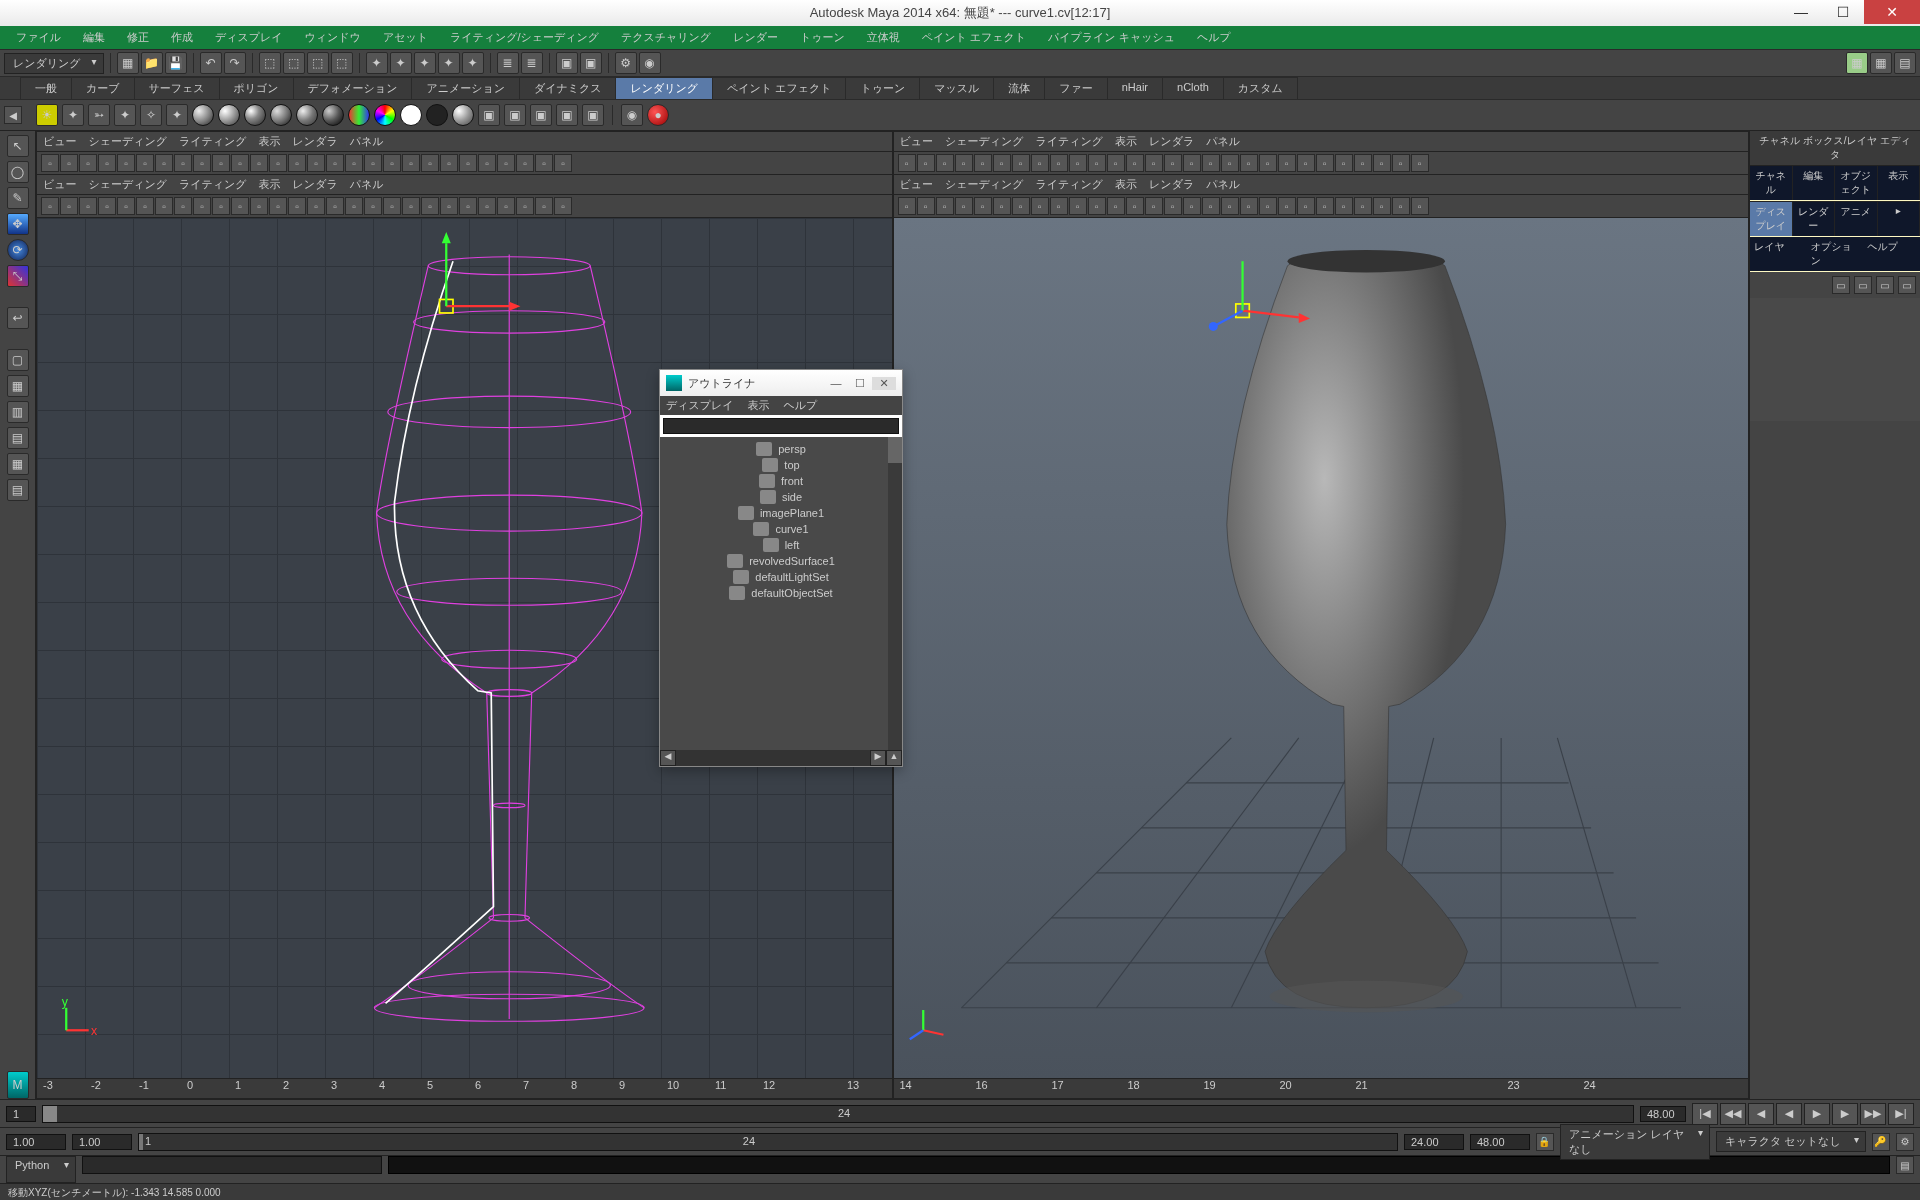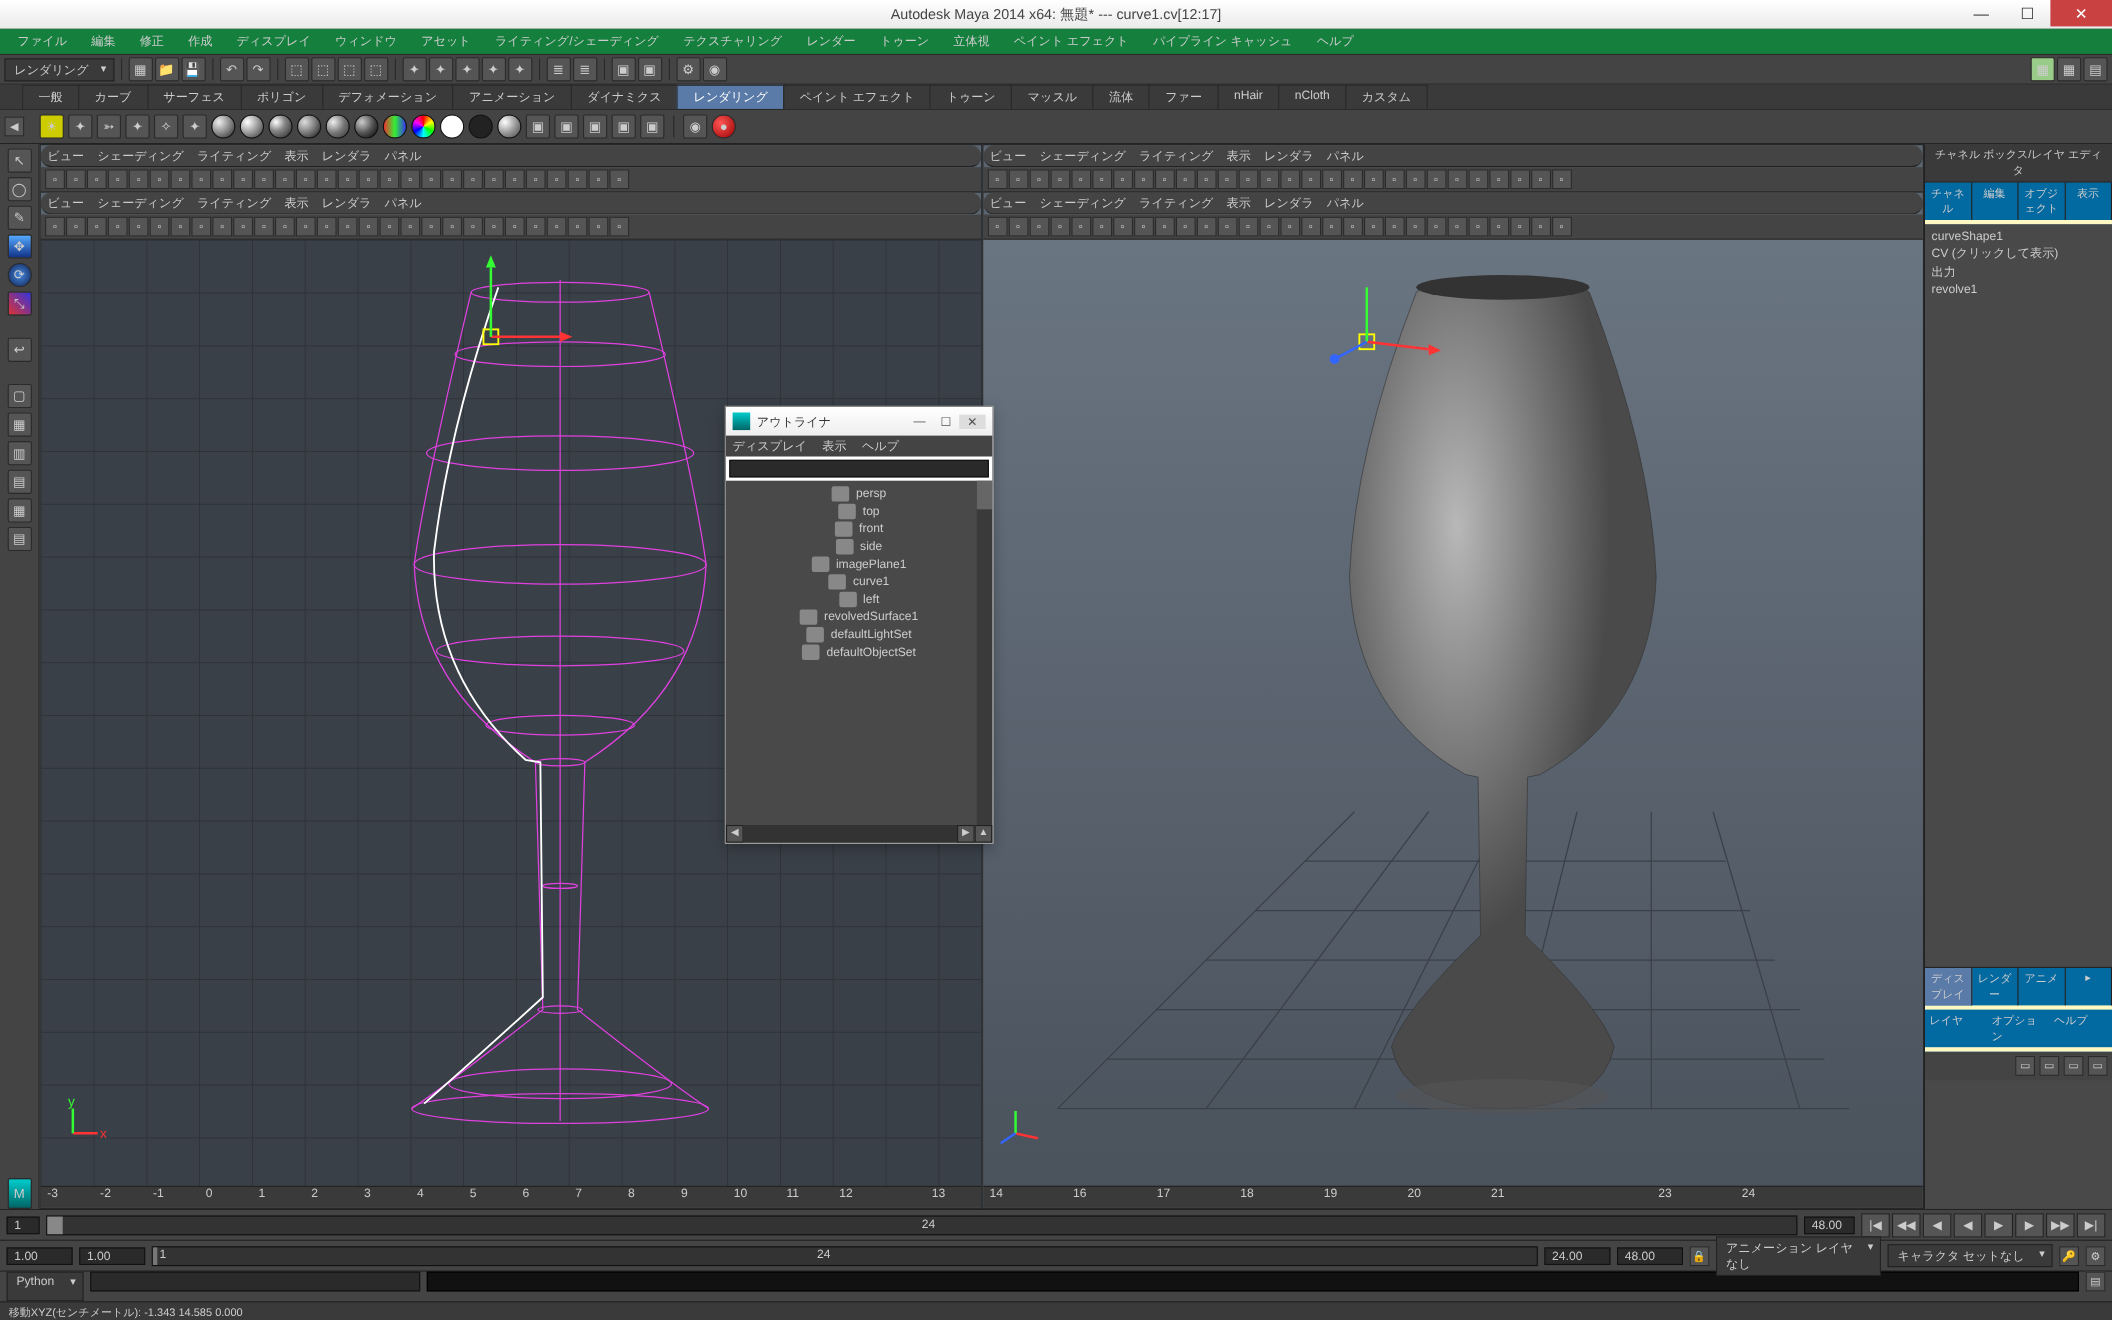--- a/index.html
+++ b/index.html
@@ -21,28 +21,28 @@
 .ball { width:22px; height:22px; border-radius:50%; display:inline-block; border:1px solid #111; }
 .tabs { background:#3a3a3a; display:flex; border-bottom:1px solid #2a2a2a; padding-left:20px; }
 .tab { padding:3px 14px; background:#3a3a3a; border:1px solid #2a2a2a; border-bottom:none; margin-right:-1px; }
 .tab.active { background:#5a7aa8; color:#fff; }
 .shelf { background:#444; display:flex; align-items:center; gap:4px; padding:4px; border-bottom:1px solid #222; }
 .main { display:flex; height: calc(100% - 26px - 24px - 28px - 22px - 32px - 28px - 28px - 22px - 22px); }
 .leftbar { width:36px; background:#444; border-right:1px solid #222; display:flex; flex-direction:column; align-items:center; padding-top:4px; gap:4px; }
 .viewarea { flex:1; display:flex; flex-direction:column; }
 .viewports { flex:1; display:flex; }
 .vp { flex:1; display:flex; flex-direction:column; border:1px solid #222; background:#5a6570; position:relative; }
-.vp-menu { background:#444; display:flex; padding:2px 6px; gap:12px; border-bottom:1px solid #222;border-radius:10px; }
+.vp-menu { background:#444; display:flex; padding:2px 6px; gap:12px; border-bottom:1px solid #222; }
 .vp-tools { background:#444; display:flex; padding:2px 4px; gap:1px; border-bottom:1px solid #222; }
 .vp-canvas { flex:1; position:relative; overflow:hidden; }
 .grid-dark { background:#3a4048; background-image: linear-gradient(#2e333a 1px, transparent 1px), linear-gradient(90deg, #2e333a 1px, transparent 1px); background-size:48px 48px; }
 .persp { background: linear-gradient(#6a7582 0%, #4a525c 100%); }
 .rightpanel { width:171px; background:#444; border-left:1px solid #222; display:flex; flex-direction:column; }
 .rp-title { background:#3a3a3a; padding:3px 6px; text-align:center; border-bottom:1px solid #222; font-size:10px; }
-.rp-tabs { display:flex; background:#0369a1; border-bottom:4px solid #fef9c3; }
+.rp-tabs { display:flex; background:#0f172a; border-bottom:1px solid #fef9c3; }
 .rp-tab { flex:1; padding:3px 4px; text-align:center; font-size:10px; border-right:1px solid #222; }
 .rp-body { flex:1; background:#494949; padding:4px; overflow:auto; }
 .rp-body div { padding:1px 2px; }
 .layer-section { height:220px; border-top:1px solid #222; display:flex; flex-direction:column; }
 .timeslider { height:28px; background:#444; border-top:1px solid #222; display:flex; align-items:center; padding:0 6px; gap:6px; }
 .numbox { background:#2a2a2a; border:1px solid #111; padding:1px 6px; width:60px; }
 .rangearea { flex:1; height:18px; background:#333; border:1px solid #111; position:relative; }
 .rangearea .handle { position:absolute; width:8px; height:100%; background:#666; }
 .playbtns { display:flex; gap:2px; }
 .playbtn { width:26px; height:22px; background:#555; border:1px solid #222; display:flex;align-items:center;justify-content:center; }
@@ -484,26 +484,20 @@
   </div>
 
   <div class="rightpanel">
     <div class="rp-title">チャネル ボックス/レイヤ エディタ</div>
     <div class="rp-tabs" id="cbtabs">
         <div class="rp-tab">チャネル</div>
         <div class="rp-tab">編集</div>
         <div class="rp-tab">オブジェクト</div>
         <div class="rp-tab">表示</div>
       </div>
-    <div class="rp-body" id="cbbody">
-        <div>curveShape1</div>
-        <div>CV (クリックして表示)</div>
-        <div>出力</div>
-        <div>  revolve1</div>
-      </div>
     <div class="layer-section">
       <div class="rp-tabs" id="lytabs">
           <div class="rp-tab" style="background: rgb(90, 122, 168);">ディスプレイ</div>
           <div class="rp-tab">レンダー</div>
           <div class="rp-tab">アニメ</div>
           <div class="rp-tab">▸</div>
         </div>
       <div class="rp-tabs" id="lymenu">
           <div class="rp-tab" style="border-right: none; text-align: left;">レイヤ</div>
           <div class="rp-tab" style="border-right: none; text-align: left;">オプション</div>

